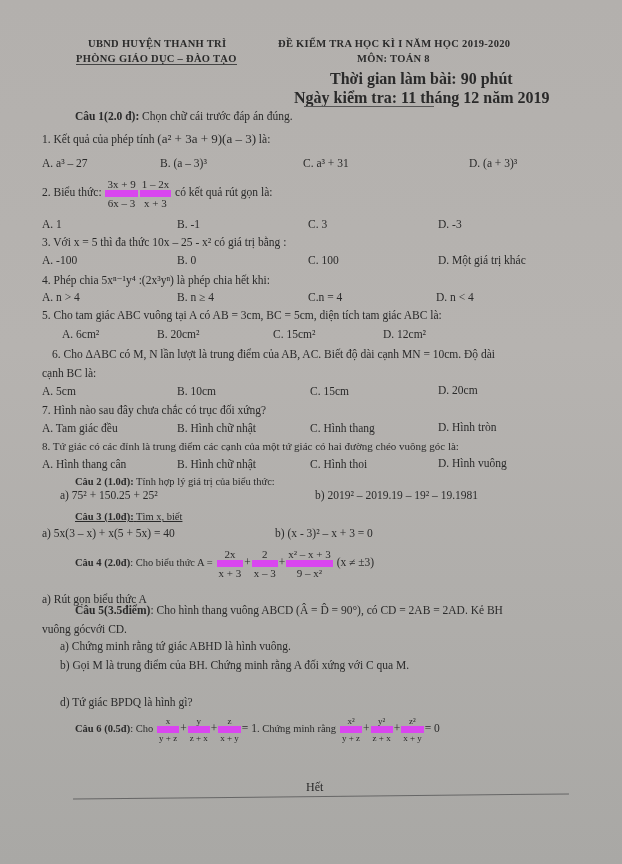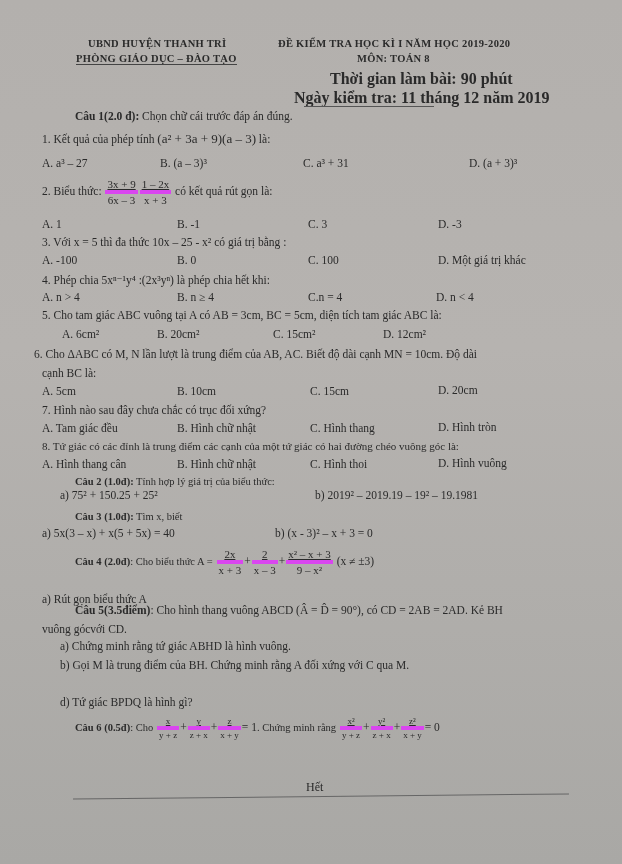--- a/index.html
+++ b/index.html
@@ -11,21 +11,21 @@
     position:relative;
   }
   .page { position:absolute; left:0; top:0; width:622px; height:864px; }
   .abs { position:absolute; white-space:nowrap; }
   .hdr { font-weight:bold; font-size:10.5px; letter-spacing:0.3px; }
   .hdr2 { font-weight:bold; font-size:16px; }
   .t { font-size:11.5px; }
   .b { font-weight:bold;margin-left:33px; }
   .ul { border-bottom:1px solid #444; }
   .frac { display:inline-block; vertical-align:middle; text-align:center; font-size:11px; margin:0 1px; }
-  .frac .num { display:block; border-bottom:4px solid #d946ef; padding:0 2px; line-height:12px;text-decoration:underline; }
+  .frac .num { display:block; border-bottom:7px solid #d946ef; padding:0 2px; line-height:12px; }
   .frac .den { display:block; padding:0 2px; line-height:12px; }
   .frac.sm { font-size:9px; }
   .frac.sm .num, .frac.sm .den { line-height:10px; }
   .rule { position:absolute; height:1px; background:#555; }
 </style>
 </head>
 <body>
 
 <div class="page">
 
@@ -73,21 +73,21 @@
   <div class="abs t" style="left:177px;top:291px;">B. n ≥ 4</div>
   <div class="abs t" style="left:308px;top:291px;">C.n = 4</div>
   <div class="abs t" style="left:436px;top:291px;">D. n &lt; 4</div>
 
   <div class="abs t" style="left:42px;top:309px;">5. Cho tam giác ABC vuông tại A có AB = 3cm, BC = 5cm, diện tích tam giác ABC là:</div>
   <div class="abs t" style="left:62px;top:328px;">A. 6cm²</div>
   <div class="abs t" style="left:157px;top:328px;">B. 20cm²</div>
   <div class="abs t" style="left:273px;top:328px;">C. 15cm²</div>
   <div class="abs t" style="left:383px;top:328px;">D. 12cm²</div>
 
-  <div class="abs t" style="left:34px;top:348px;">6. Cho ΔABC có M, N lần lượt là trung điểm của AB, AC. Biết độ dài cạnh MN = 10cm. Độ dài</div>
+  <div class="abs t" style="left:52px;top:348px;">6. Cho ΔABC có M, N lần lượt là trung điểm của AB, AC. Biết độ dài cạnh MN = 10cm. Độ dài</div>
   <div class="abs t" style="left:42px;top:367px;">cạnh BC là:</div>
   <div class="abs t" style="left:42px;top:385px;">A. 5cm</div>
   <div class="abs t" style="left:177px;top:385px;">B. 10cm</div>
   <div class="abs t" style="left:310px;top:385px;">C. 15cm</div>
   <div class="abs t" style="left:438px;top:384px;">D. 20cm</div>
 
   <div class="abs t" style="left:42px;top:404px;">7. Hình nào sau đây chưa chắc có trục đối xứng?</div>
   <div class="abs t" style="left:42px;top:422px;">A. Tam giác đều</div>
   <div class="abs t" style="left:177px;top:422px;">B. Hình chữ nhật</div>
   <div class="abs t" style="left:310px;top:422px;">C. Hình thang</div>
@@ -99,21 +99,21 @@
   <div class="abs t" style="left:310px;top:458px;">C. Hình thoi</div>
   <div class="abs t" style="left:438px;top:457px;">D. Hình vuông</div>
 
   <div class="abs t" style="left:42px;top:476px;font-size:10.5px;text-align:center;">
     <span class="b">Câu 2 (1.0đ):</span>
     <span>Tính hợp lý giá trị của biểu thức:</span>
   </div>
   <div class="abs t" style="left:60px;top:489px;">a)  75² + 150.25 + 25²</div>
   <div class="abs t" style="left:275px;top:489px;margin-left:40px;">b) 2019² – 2019.19 – 19² – 19.1981</div>
 
-  <div class="abs t" style="left:42px;top:511px;font-size:10.5px;">
+  <div class="abs t" style="left:42px;top:511px;font-size:10.5px;text-decoration:underline;">
     <span class="b">Câu 3 (1.0đ):</span>
     <span>Tìm x, biết</span>
   </div>
   <div class="abs t" style="left:42px;top:527px;">a) 5x(3 – x) + x(5 + 5x) = 40</div>
   <div class="abs t" style="left:275px;top:527px;">b) (x - 3)² – x + 3 = 0</div>
 
   <div class="abs t" style="left:42px;top:548px;">
     <span class="b" style="font-size:10.5px;">Câu 4 (2.0đ)</span><span style="font-size:10.5px;">: Cho biểu thức A =</span>
     <span class="frac"><span class="num">2x</span><span class="den">x + 3</span></span>+<span class="frac"><span class="num">2</span><span class="den">x – 3</span></span>+<span class="frac"><span class="num">x² – x + 3</span><span class="den">9 – x²</span></span>
     <span>(x ≠ ±3)</span>

